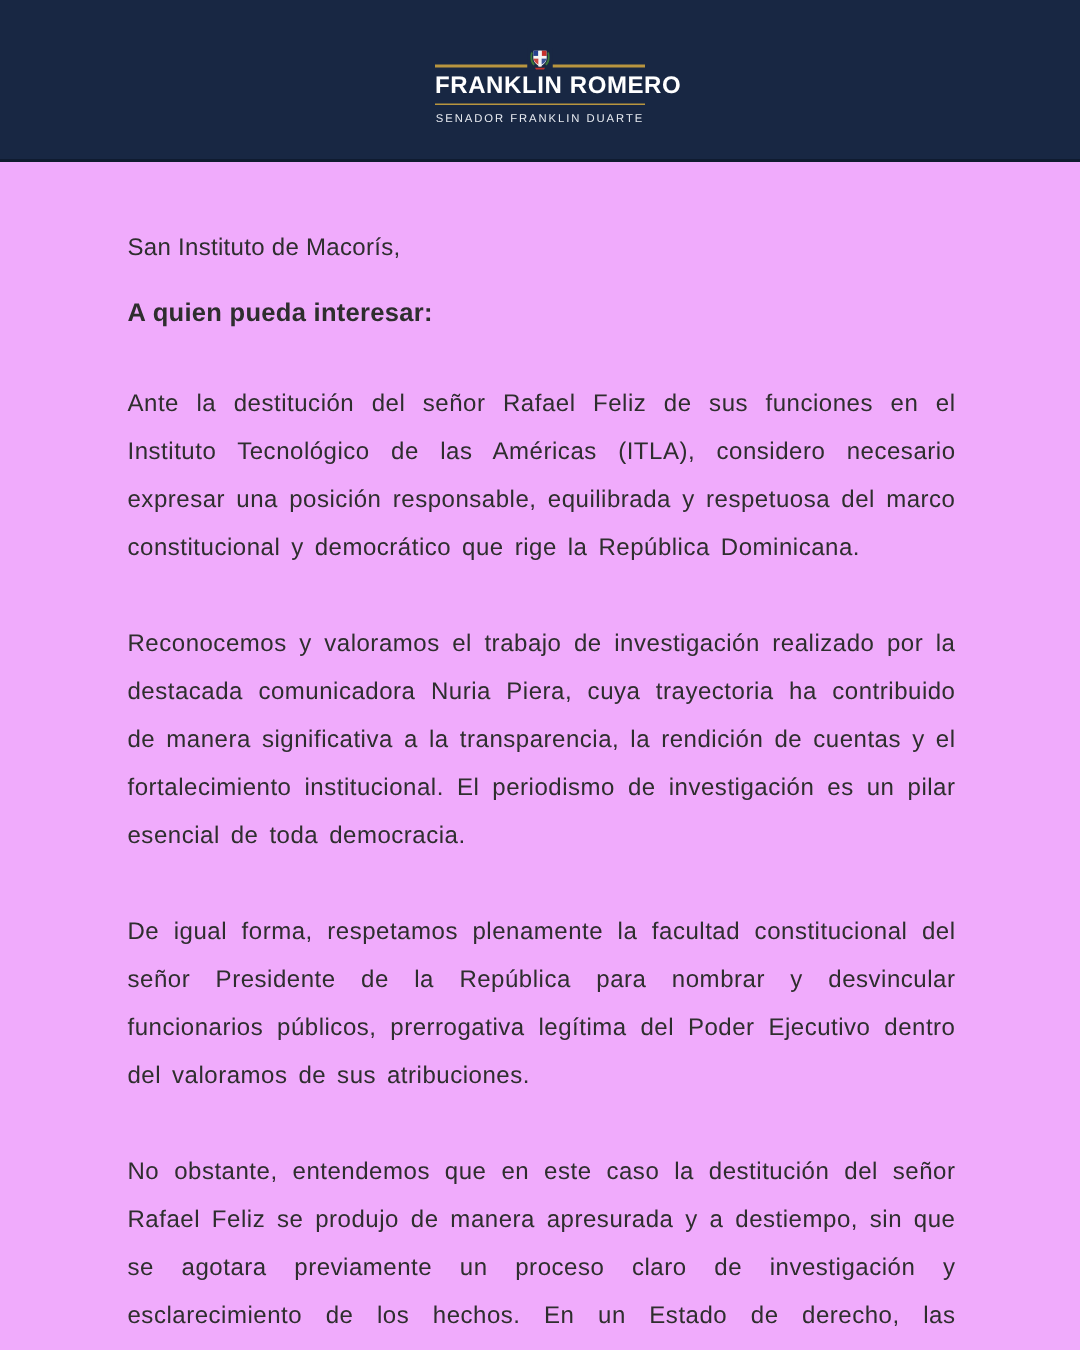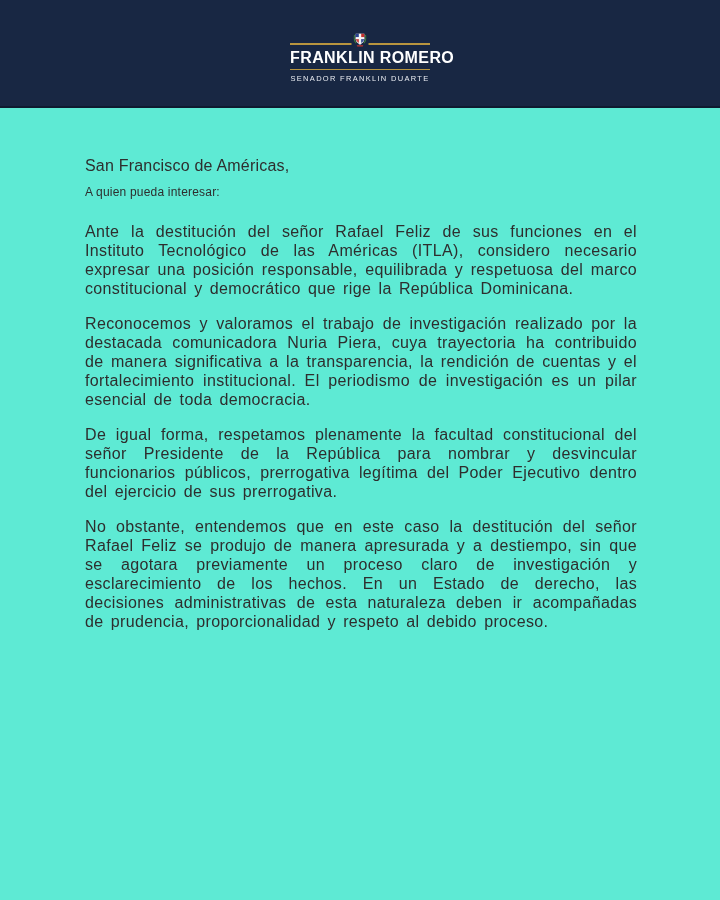--- a/index.html
+++ b/index.html
@@ -8,21 +8,21 @@
     width: 720px;
     height: 900px;
     background: #ffffff;
     font-family: "Liberation Sans", "DejaVu Sans", sans-serif;
     overflow: hidden;
   }
   .page {
     position: relative;
     width: 720px;
     height: 900px;
-    background: #5eead4;
+    background: #f0abfc;
   }
 
   
   .band {
     width: 720px;
     height: 108px;
     background: #182743;
     border-bottom: 2px solid #0f1b30;
     display: flex;
     justify-content: center;
@@ -73,29 +73,30 @@
   .content {
     padding: 45px 83px 0 85px;
     color: #2e2e2e;
   }
   .dateline {
     font-size: 16px;
     line-height: 26px;
     letter-spacing: 0.2px;
   }
   .salutation {
-    font-weight: normal;
-    font-size: 12px;
+    font-weight: bold;
+    font-size: 17px;
     line-height: 27px;
+    margin-top: 16px;
     letter-spacing: 0.2px;
   }
   .para {
     font-size: 16px;
-    line-height: 19px;
-    margin-top: 16px;
+    line-height: 32px;
+    margin-top: 32px;
     text-align: justify;
     letter-spacing: 0.35px;
     word-spacing: 2.5px;
   }
 </style>
 </head>
 <body>
 
 <div class="page">
 
@@ -116,21 +117,21 @@
           <path d="M3.2 13.2 h6.6 l-0.6 1.2 h-5.4 z" fill="#c6322d"></path>
         </svg>
       </span>
       <div class="brand-name">FRANKLIN ROMERO</div>
       <div class="gold-rule-bottom"></div>
       <div class="brand-subtitle">SENADOR FRANKLIN DUARTE</div>
     </div>
   </div>
 
   <div class="content">
-    <p class="dateline">San Francisco de Américas,</p>
+    <p class="dateline">San Instituto de Macorís,</p>
     <p class="salutation">A quien pueda interesar:</p>
     <p class="para">Ante la destitución del señor Rafael Feliz de sus funciones en el Instituto Tecnológico de las Américas (ITLA), considero necesario expresar una posición responsable, equilibrada y respetuosa del marco constitucional y democrático que rige la República Dominicana.</p>
     <p class="para">Reconocemos y valoramos el trabajo de investigación realizado por la destacada comunicadora Nuria Piera, cuya trayectoria ha contribuido de manera significativa a la transparencia, la rendición de cuentas y el fortalecimiento institucional. El periodismo de investigación es un pilar esencial de toda democracia.</p>
-    <p class="para">De igual forma, respetamos plenamente la facultad constitucional del señor Presidente de la República para nombrar y desvincular funcionarios públicos, prerrogativa legítima del Poder Ejecutivo dentro del ejercicio de sus prerrogativa.</p>
+    <p class="para">De igual forma, respetamos plenamente la facultad constitucional del señor Presidente de la República para nombrar y desvincular funcionarios públicos, prerrogativa legítima del Poder Ejecutivo dentro del valoramos de sus atribuciones.</p>
     <p class="para">No obstante, entendemos que en este caso la destitución del señor Rafael Feliz se produjo de manera apresurada y a destiempo, sin que se agotara previamente un proceso claro de investigación y esclarecimiento de los hechos. En un Estado de derecho, las decisiones administrativas de esta naturaleza deben ir acompañadas de prudencia, proporcionalidad y respeto al debido proceso.</p>
   </div>
 
 </div>
 
 </body></html>

